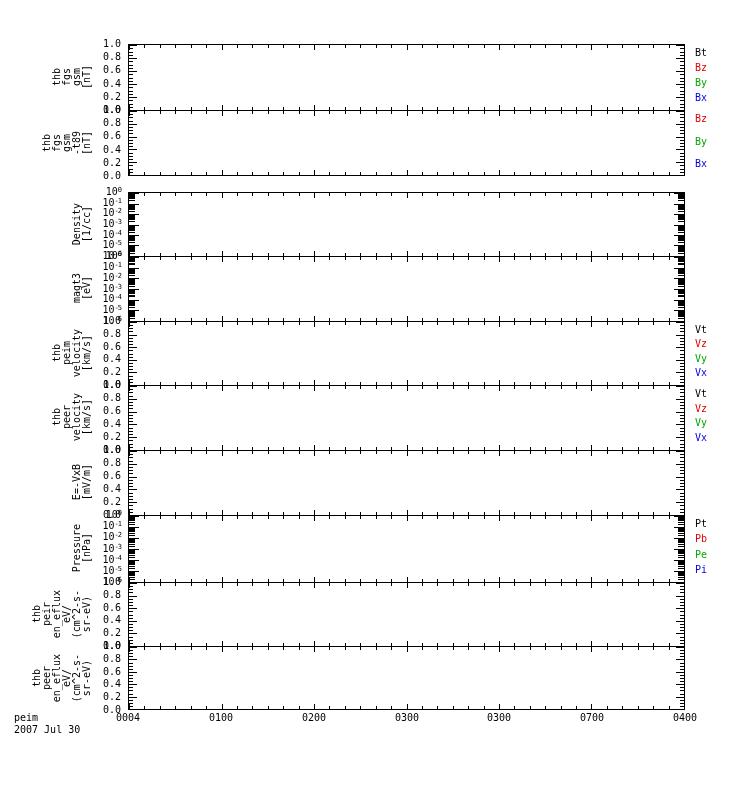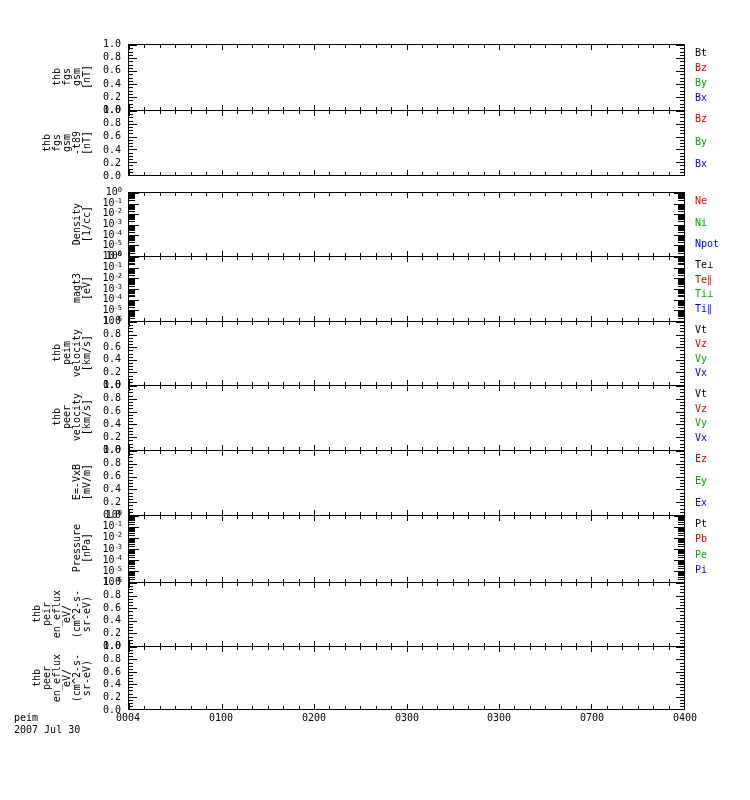--- a/index.html
+++ b/index.html
@@ -501,25 +501,20 @@
       <span style="top: 16.3333px;">10<sup>-2</sup></span>
       <span style="top: 27px;">10<sup>-3</sup></span>
       <span style="top: 37.6667px;">10<sup>-4</sup></span>
       <span style="top: 48.3333px;">10<sup>-5</sup></span>
       <span style="top: 59px;">10<sup>-6</sup></span>
     </div>
     <div class="ylab" style="left: 26px; top: 192px; width: 66px; height: 64px;">
       <span>Density</span>
       <span>[1/cc]</span>
     </div>
-    <div class="legend" style="left: 695px; top: 195px; width: 48px; height: 54px;">
-      <span style="color: rgb(224, 0, 0);">Ne</span>
-      <span style="color: rgb(0, 168, 0);">Ni</span>
-      <span style="color: rgb(0, 0, 224);">Npot</span>
-    </div>
     <div class="panel" style="left: 128px; top: 256px; width: 557px; height: 65px;">
       <div class="tk" style="left: 0%; top: 0px; width: 1px; height: 5px;"></div>
       <div class="tk" style="left: 0%; bottom: 0px; width: 1px; height: 5px;"></div>
       <div class="tk" style="left: 2.778%; top: 0px; width: 1px; height: 3px;"></div>
       <div class="tk" style="left: 2.778%; bottom: 0px; width: 1px; height: 3px;"></div>
       <div class="tk" style="left: 5.556%; top: 0px; width: 1px; height: 3px;"></div>
       <div class="tk" style="left: 5.556%; bottom: 0px; width: 1px; height: 3px;"></div>
       <div class="tk" style="left: 8.333%; top: 0px; width: 1px; height: 3px;"></div>
       <div class="tk" style="left: 8.333%; bottom: 0px; width: 1px; height: 3px;"></div>
       <div class="tk" style="left: 11.111%; top: 0px; width: 1px; height: 3px;"></div>
@@ -705,26 +700,20 @@
       <span style="top: 16.6667px;">10<sup>-2</sup></span>
       <span style="top: 27.5px;">10<sup>-3</sup></span>
       <span style="top: 38.3333px;">10<sup>-4</sup></span>
       <span style="top: 49.1667px;">10<sup>-5</sup></span>
       <span style="top: 60px;">10<sup>-6</sup></span>
     </div>
     <div class="ylab" style="left: 26px; top: 256px; width: 66px; height: 65px;">
       <span>magt3</span>
       <span>[eV]</span>
     </div>
-    <div class="legend" style="left: 695px; top: 259px; width: 48px; height: 55px;">
-      <span style="color: rgb(0, 0, 0);">Te⊥</span>
-      <span style="color: rgb(224, 0, 0);">Te∥</span>
-      <span style="color: rgb(0, 168, 0);">Ti⊥</span>
-      <span style="color: rgb(0, 0, 224);">Ti∥</span>
-    </div>
     <div class="panel" style="left: 128px; top: 321px; width: 557px; height: 64px;">
       <div class="tk" style="left: 0%; top: 0px; width: 1px; height: 5px;"></div>
       <div class="tk" style="left: 0%; bottom: 0px; width: 1px; height: 5px;"></div>
       <div class="tk" style="left: 2.778%; top: 0px; width: 1px; height: 3px;"></div>
       <div class="tk" style="left: 2.778%; bottom: 0px; width: 1px; height: 3px;"></div>
       <div class="tk" style="left: 5.556%; top: 0px; width: 1px; height: 3px;"></div>
       <div class="tk" style="left: 5.556%; bottom: 0px; width: 1px; height: 3px;"></div>
       <div class="tk" style="left: 8.333%; top: 0px; width: 1px; height: 3px;"></div>
       <div class="tk" style="left: 8.333%; bottom: 0px; width: 1px; height: 3px;"></div>
       <div class="tk" style="left: 11.111%; top: 0px; width: 1px; height: 3px;"></div>
@@ -1116,25 +1105,20 @@
       <span style="top: -5px;">1.0</span>
       <span style="top: 8px;">0.8</span>
       <span style="top: 21px;">0.6</span>
       <span style="top: 34px;">0.4</span>
       <span style="top: 47px;">0.2</span>
       <span style="top: 60px;">0.0</span>
     </div>
     <div class="ylab" style="left: 26px; top: 450px; width: 66px; height: 65px;">
       <span>E=-VxB</span>
       <span>[mV/m]</span>
-    </div>
-    <div class="legend" style="left: 695px; top: 453px; width: 48px; height: 55px;">
-      <span style="color: rgb(224, 0, 0);">Ez</span>
-      <span style="color: rgb(0, 168, 0);">Ey</span>
-      <span style="color: rgb(0, 0, 224);">Ex</span>
     </div>
     <div class="panel" style="left: 128px; top: 515px; width: 557px; height: 67px;">
       <div class="tk" style="left: 0%; top: 0px; width: 1px; height: 5px;"></div>
       <div class="tk" style="left: 0%; bottom: 0px; width: 1px; height: 5px;"></div>
       <div class="tk" style="left: 2.778%; top: 0px; width: 1px; height: 3px;"></div>
       <div class="tk" style="left: 2.778%; bottom: 0px; width: 1px; height: 3px;"></div>
       <div class="tk" style="left: 5.556%; top: 0px; width: 1px; height: 3px;"></div>
       <div class="tk" style="left: 5.556%; bottom: 0px; width: 1px; height: 3px;"></div>
       <div class="tk" style="left: 8.333%; top: 0px; width: 1px; height: 3px;"></div>
       <div class="tk" style="left: 8.333%; bottom: 0px; width: 1px; height: 3px;"></div>

